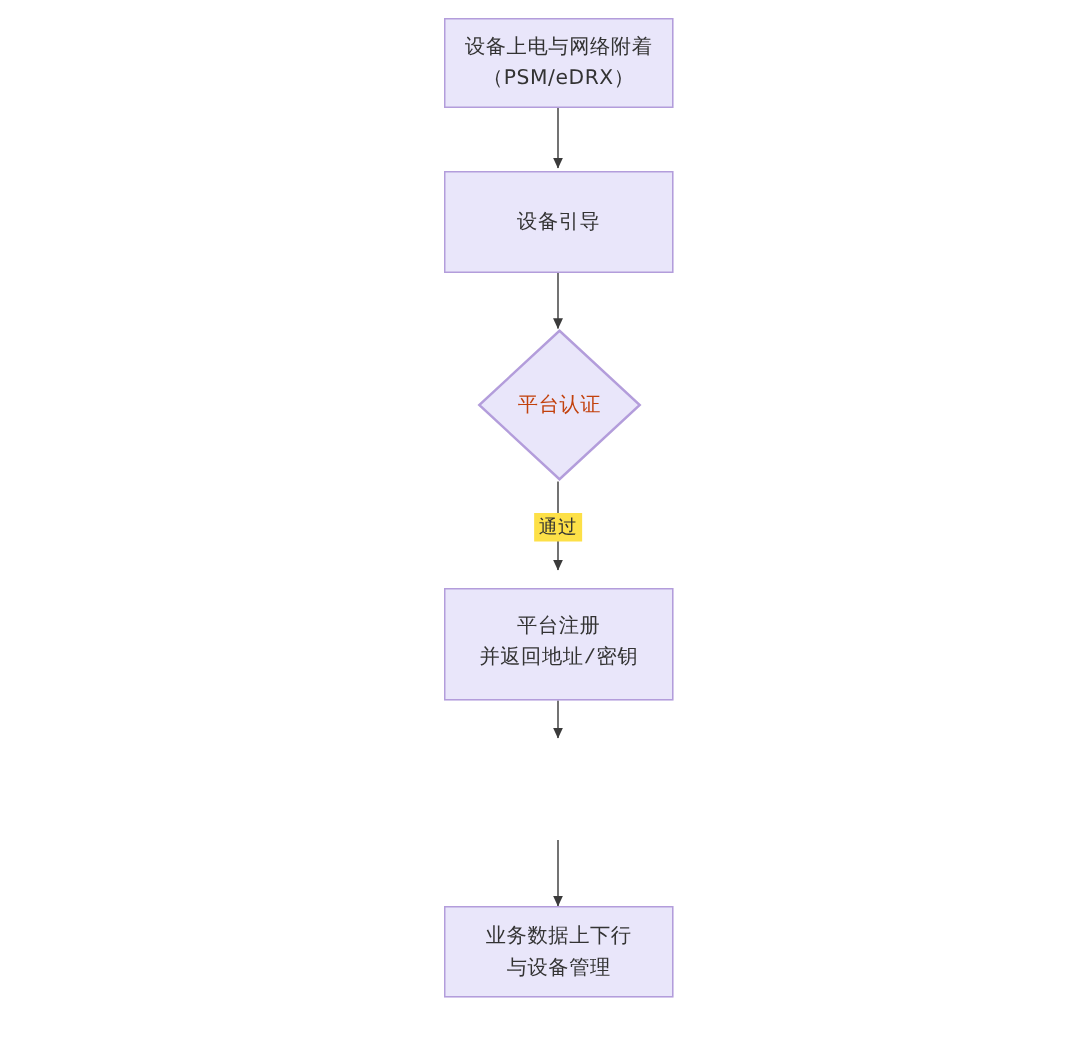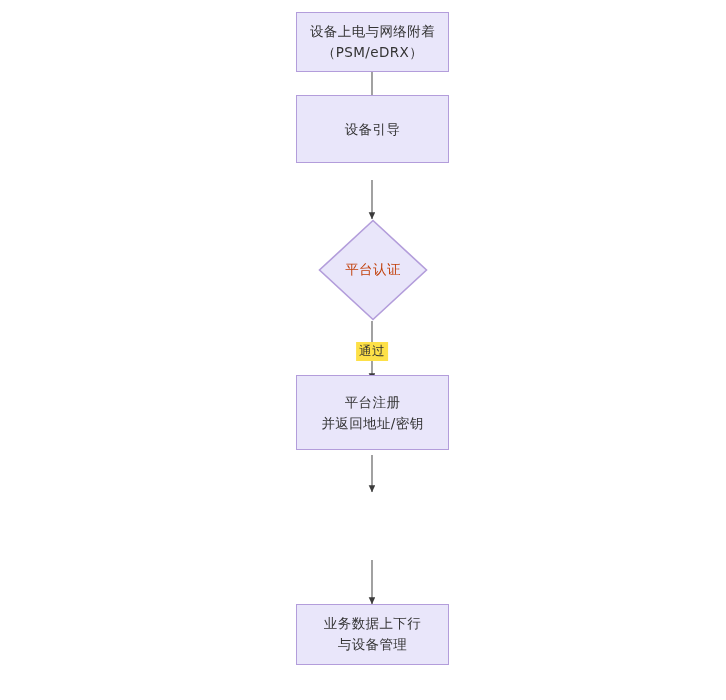--- a/index.html
+++ b/index.html
@@ -97,32 +97,32 @@
         <line x1="372" y1="455" x2="372" y2="492" stroke="#555555" stroke-width="1.1" marker-end="url(#arrowhead)"></line>
         <line x1="372" y1="560" x2="372" y2="604" stroke="#555555" stroke-width="1.1" marker-end="url(#arrowhead)"></line>
       </g>
   </svg>
 
   <div class="node" style="left: 296px; top: 12px; width: 153px; height: 60px;">
     <span class="line1">设备上电与网络附着</span>
     <span class="line2">（PSM/eDRX）</span>
   </div>
 
-  <div class="node" style="left: 296px; top: 95px; width: 153px; height: 68px;">
+  <div class="node" style="left: 296px; top: 114px; width: 153px; height: 68px;">
     <span class="line1">设备引导</span>
   </div>
 
   <div class="decision-wrap" style="left: 318px; top: 219px; width: 110px; height: 102px;">
     <svg width="110" height="102" viewBox="0 0 110 102">
       <polygon points="55,1.5 108.5,51 55,100.5 1.5,51" fill="#e9e6fa" stroke="#b39ddb" stroke-width="1.6"></polygon>
     </svg>
     <span class="decision-label">平台认证</span>
   </div>
 
-  <div class="node" style="left: 296px; top: 375px; width: 153px; height: 75px;">
+  <div class="node" style="left: 296px; top: 392px; width: 153px; height: 75px; font-family: Liberation Mono, monospace;">
     <span class="line1">平台注册</span>
     <span class="line2">并返回地址/密钥</span>
   </div>
 
 
   <div class="node" style="left: 296px; top: 604px; width: 153px; height: 61px; font-family: Liberation Serif, serif;">
     <span class="line1">业务数据上下行</span>
     <span class="line2">与设备管理</span>
   </div>
 

